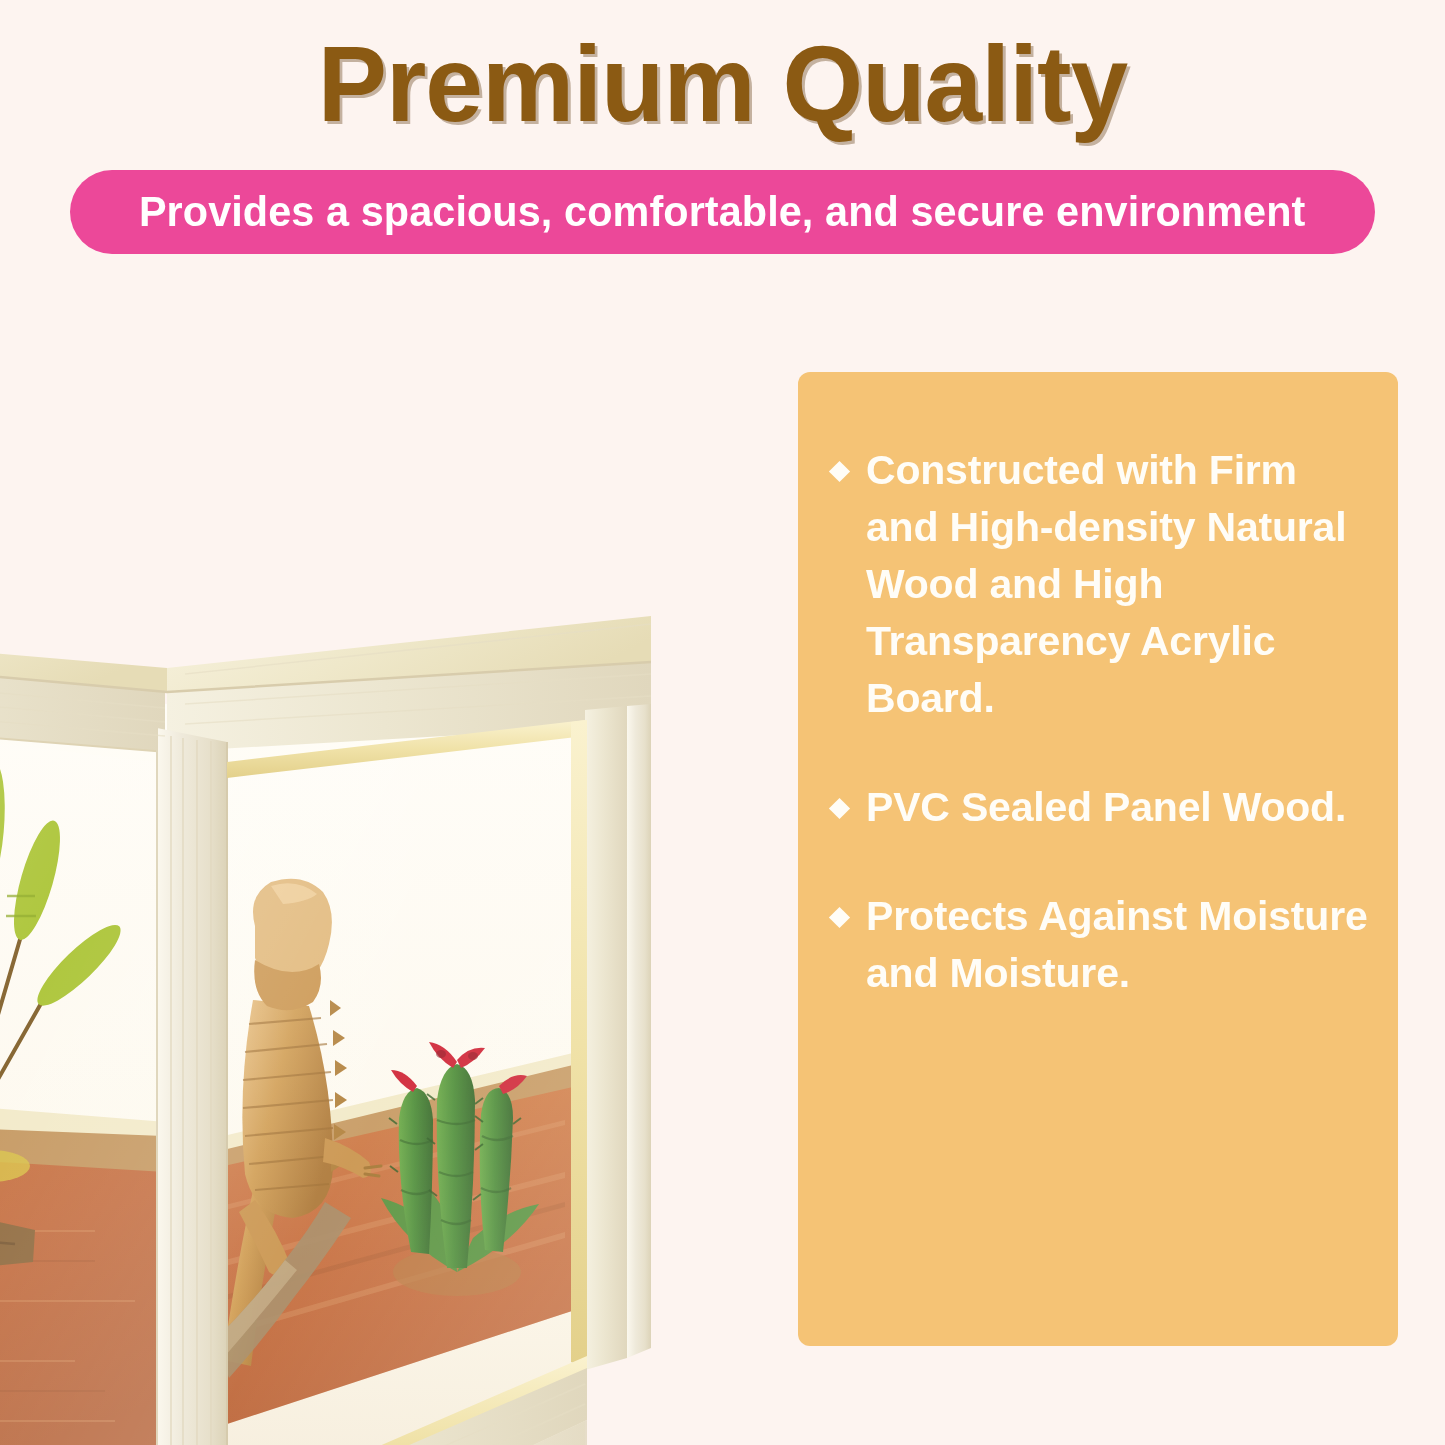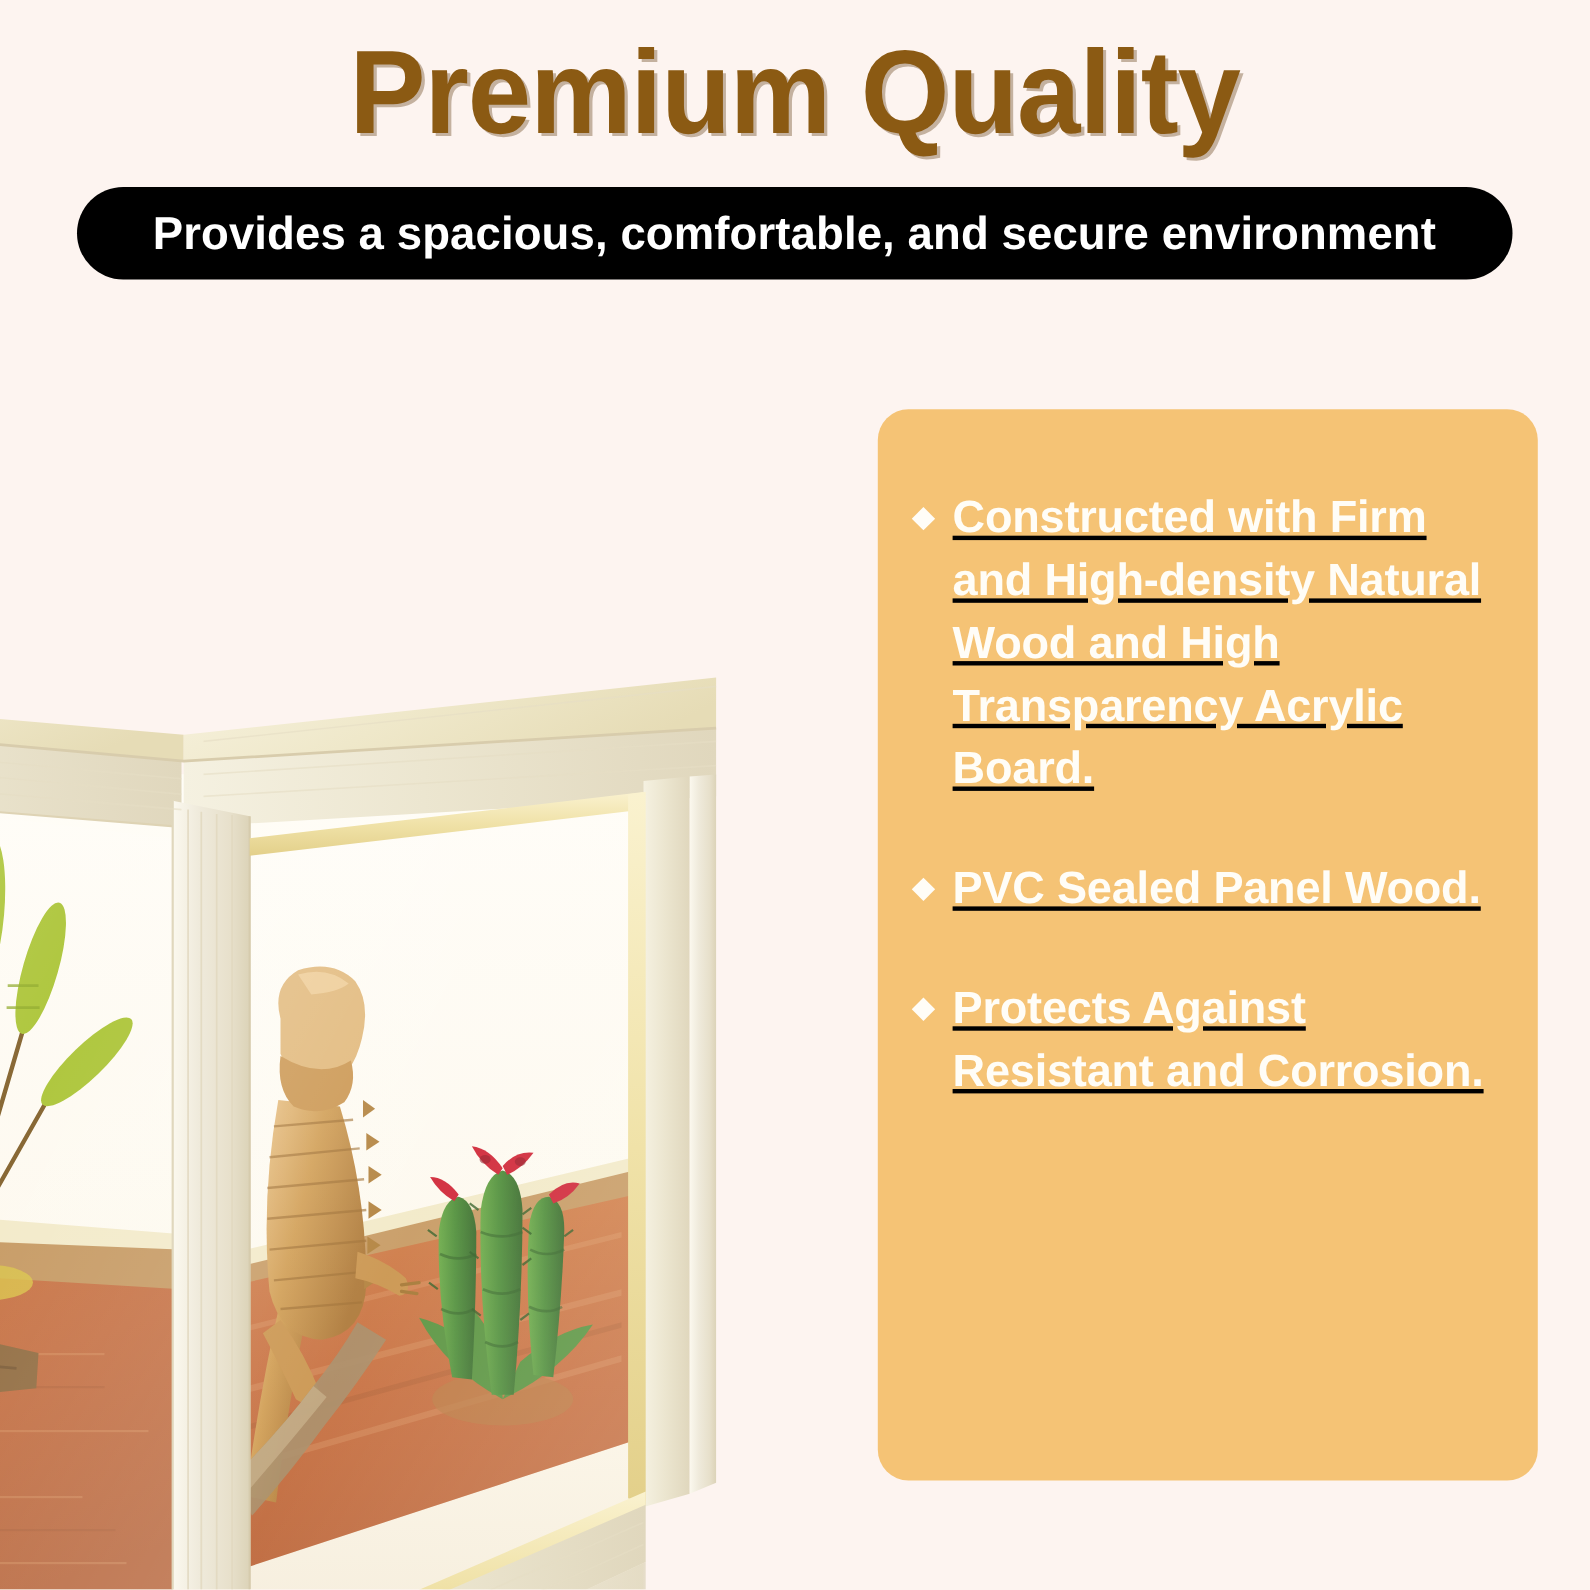--- a/index.html
+++ b/index.html
@@ -35,21 +35,21 @@
     white-space: nowrap;
   }
 
   
   .subtitle-banner {
     position: absolute;
     left: 70px;
     top: 170px;
     width: 1305px;
     height: 84px;
-    background: #000000;
+    background: #ec4899;
     border-radius: 42px;
     display: flex;
     align-items: center;
     justify-content: center;
   }
 
   .subtitle-text {
     font-family: "Liberation Sans", sans-serif;
     font-weight: bold;
     font-size: 42px;
@@ -61,23 +61,22 @@
   }
 
   
   .features-panel {
     position: absolute;
     left: 798px;
     top: 372px;
     width: 600px;
     height: 974px;
     background: #f5c375;
-    border-radius: 28px;
+    border-radius: 12px;
     padding: 70px 26px 17px 34px;
-    text-decoration: underline;
   }
 
   .feature-item {
     display: flex;
     align-items: flex-start;
     margin-bottom: 52px;
   }
 
   .feature-bullet {
     flex: 0 0 auto;
@@ -486,16 +485,16 @@
   </div>
 
   <div class="feature-item">
     <span class="feature-bullet"></span>
     <span class="feature-text">PVC Sealed Panel Wood.</span>
   </div>
 
 
   <div class="feature-item">
     <span class="feature-bullet"></span>
-    <span class="feature-text">Protects Against Resistant and Corrosion.</span>
+    <span class="feature-text">Protects Against Moisture and Moisture.</span>
   </div>
 
 </div>
 
 </body></html>

